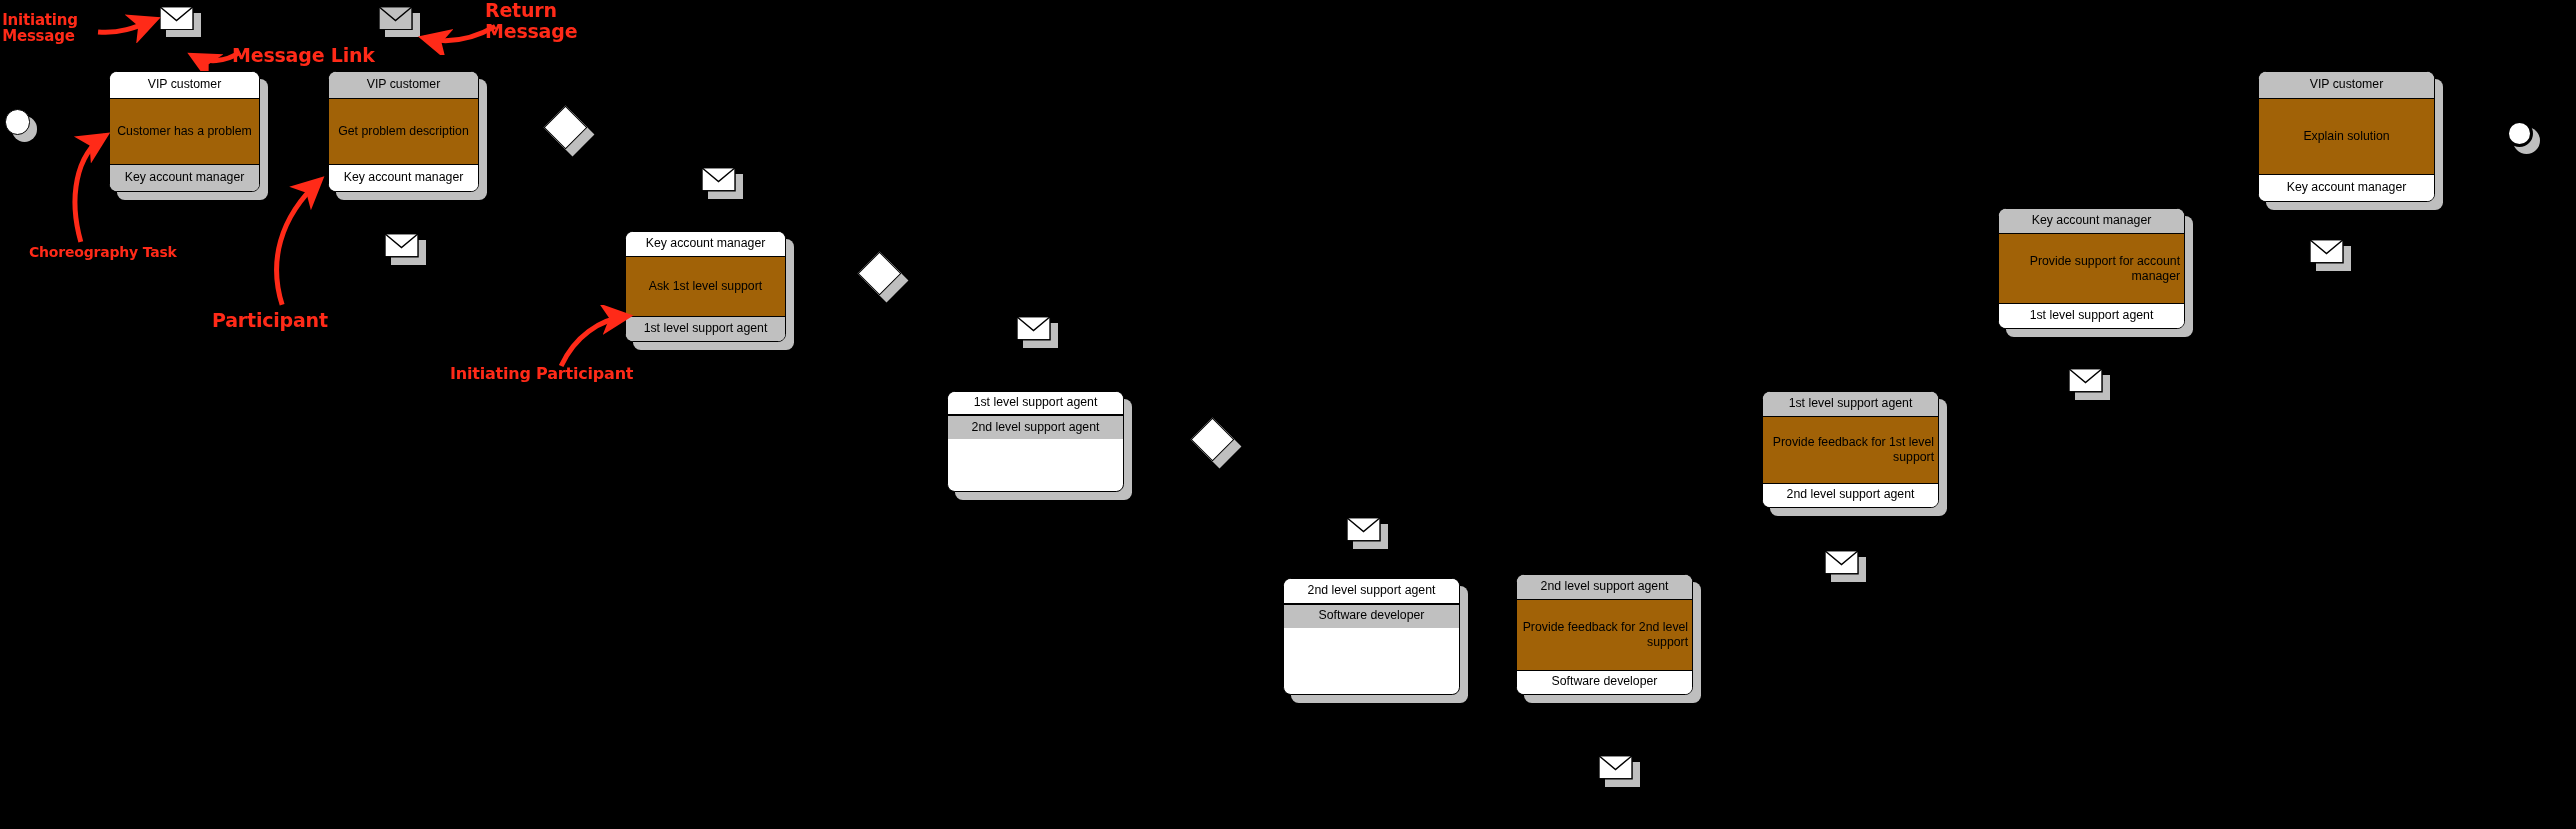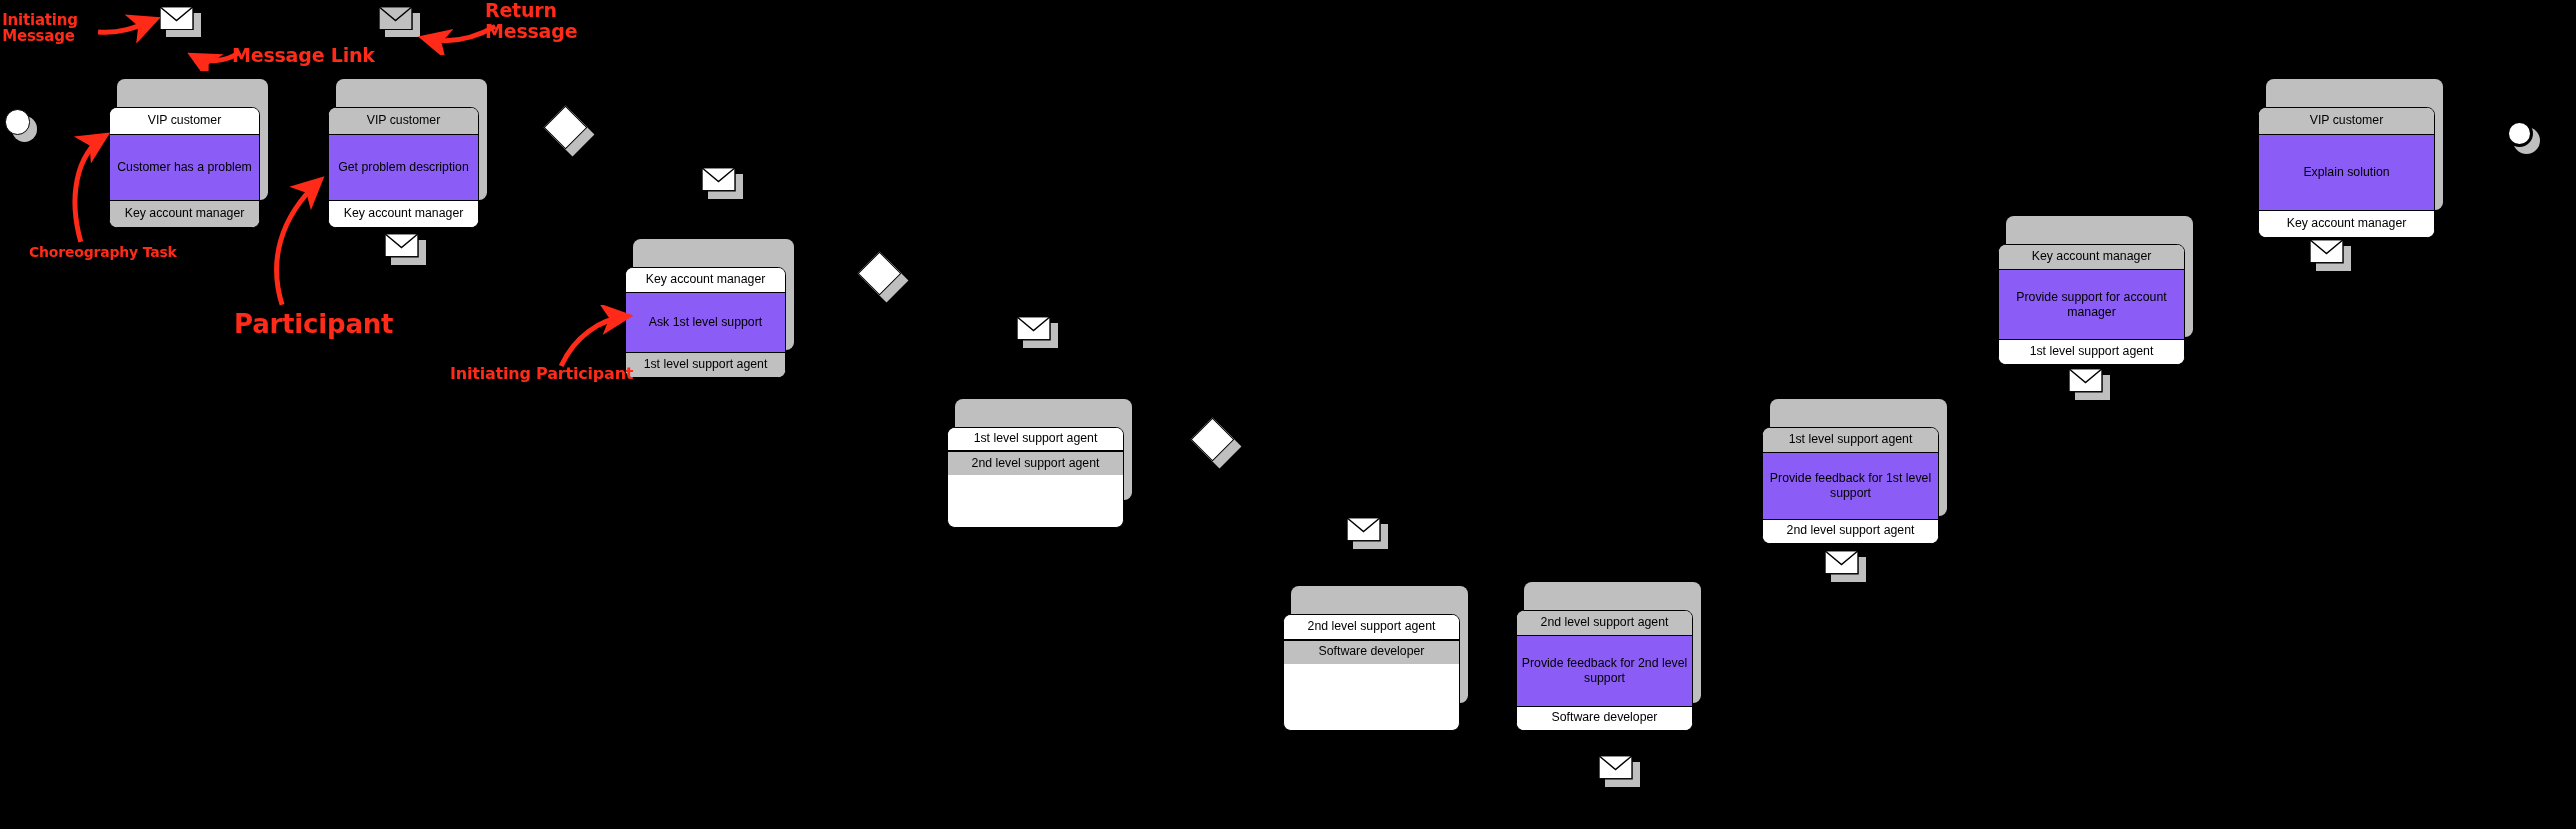--- a/index.html
+++ b/index.html
@@ -9,34 +9,34 @@
 
   
   .choreo{position:absolute;}
   .choreo .shadow{
     position:absolute;left:7.8px;top:7.8px;width:100%;height:100%;
     background:#bfbfbf;border-radius:7.8px;box-sizing:border-box;
   }
   .choreo .card{
     position:absolute;left:0;top:0;width:100%;height:100%;
     border:1.4px solid #000;border-radius:7.8px;box-sizing:border-box;
-    background:#fff;overflow:hidden;display:flex;flex-direction:column;margin-top:36px;
+    background:#fff;overflow:hidden;display:flex;flex-direction:column;
   }
   .choreo .band{
     flex:0 0 auto;display:flex;align-items:center;justify-content:center;
     text-align:center;color:#000;box-sizing:border-box;line-height:1.1;
     padding:0 3.3px;
   }
   .choreo .band.top{border-bottom:1.4px solid #000;}
   .choreo .band.bottom{border-top:1.4px solid #000;}
   .choreo .band.white{background:#ffffff;}
   .choreo .band.grey{background:#c0c0c0;}
   .choreo .body{
-    flex:1 1 auto;background:#8b5cf6;display:flex;align-items:center;
-    justify-content:center;text-align:center;color:#000;line-height:1.15;
+    flex:1 1 auto;background:#a16207;display:flex;align-items:center;
+    justify-content:center;text-align:right;color:#000;line-height:1.15;
     box-sizing:border-box;padding:1.1px 3.9px;
   }
 
   
   .event{position:absolute;}
   .event .ev-shadow{
     position:absolute;left:7.2px;top:7.2px;width:100%;height:100%;
     border-radius:50%;background:#bfbfbf;box-sizing:border-box;
   }
   .event .ev-circle{
@@ -306,21 +306,21 @@
   <div class="anno" style="left:29px;top:245px;font-size:14px;">Choreography Task</div>
   <svg class="annoarrow" style="left:52px;top:82px;" width="72" height="167" viewBox="0 0 130 300">
     <defs>
       <marker id="ah4" markerWidth="7" markerHeight="7" refX="5.4" refY="3.5" orient="auto" markerUnits="strokeWidth">
         <polygon points="0,0.3 6.6,3.5 0,6.7 1.7,3.5" fill="#ff2a18"></polygon>
       </marker>
     </defs>
     <path d="M52,288 C30,210 42,130 96,96" stroke="#ff2a18" stroke-width="9" fill="none" marker-end="url(#ah4)"></path>
   </svg>
 
-  <div class="anno" style="left:234px;top:310px;font-size:26px;">Participant</div>
+  <div class="anno" style="left:212px;top:310px;font-size:19px;">Participant</div>
   <svg class="annoarrow" style="left:251px;top:159px;" width="89" height="156" viewBox="0 0 160 280">
     <defs>
       <marker id="ah5" markerWidth="7" markerHeight="7" refX="5.4" refY="3.5" orient="auto" markerUnits="strokeWidth">
         <polygon points="0,0.3 6.6,3.5 0,6.7 1.7,3.5" fill="#ff2a18"></polygon>
       </marker>
     </defs>
     <path d="M56,262 C32,186 50,106 124,38" stroke="#ff2a18" stroke-width="9" fill="none" marker-end="url(#ah5)"></path>
   </svg>
 
   <div class="anno" style="left:450px;top:365px;font-size:16px;">Initiating Participant</div>

